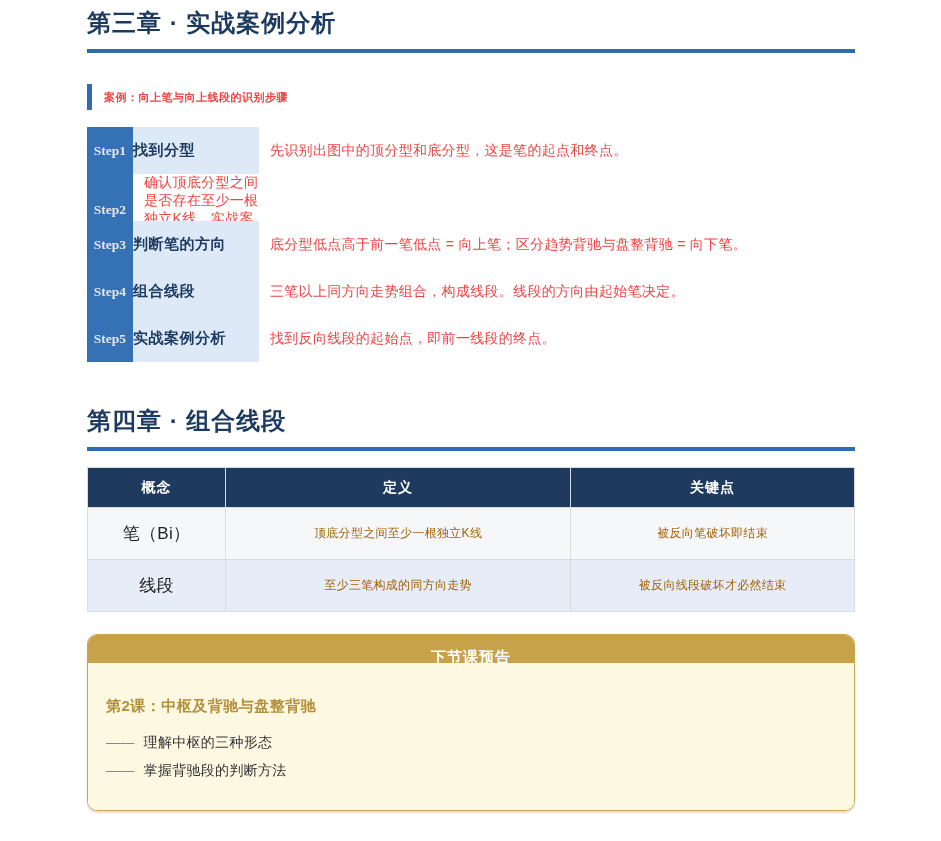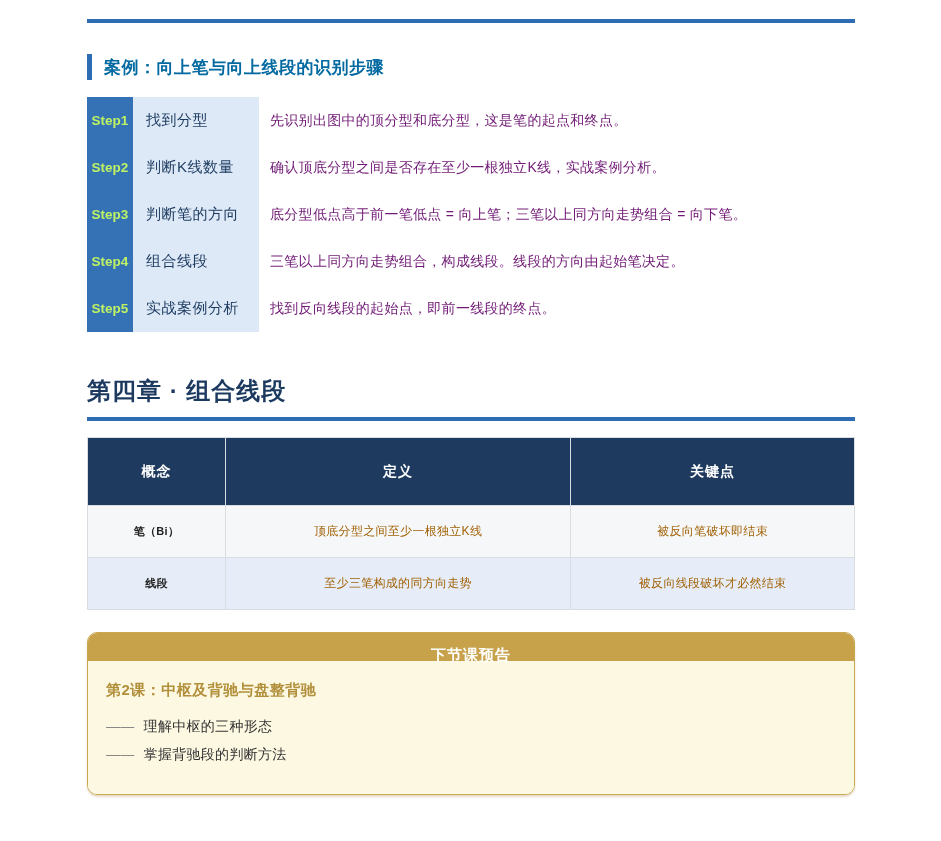--- a/index.html
+++ b/index.html
@@ -35,55 +35,55 @@
     align-items: center;
   }
   .accent-bar {
     width: 5px;
     height: 26px;
     background: #2e6db4;
     margin-right: 12px;
     flex: none;
   }
   .case-title {
-    font-size: 17px;
-    font-weight: bold;
-    color: #0369a1;
+    font-size: 11px;
+    font-weight: bold;
+    color: #ef4444;
     letter-spacing: 0.5px;
   }
 
   
   .steps { margin-top: 17px; }
   .step-row {
     display: grid;
     grid-template-columns: 46px 126px 1fr;
     height: 47px;
   }
   .step-badge {
     background: #3572b5;
-    color: #bef264;
+    color: #e5e5e5;
     font-weight: bold;
     font-size: 13.5px;
     display: flex;
     align-items: center;
     justify-content: center;
+    font-family: Liberation Serif, serif;
   }
   .step-name {
     background: #dde9f7;
     color: #1c3a5f;
-    font-weight: normal;
+    font-weight: bold;
     font-size: 15px;
     display: flex;
     align-items: center;
-    padding-left: 13px;
     letter-spacing: 0.5px;
   }
   .step-desc {
     background: #ffffff;
-    color: #701a75;
+    color: #ef4444;
     font-size: 14px;
     display: flex;
     align-items: center;
     padding-left: 11px;
     letter-spacing: 0.3px;
   }
 
   
   .chapter4 { margin-top: 44px; }
 
@@ -93,39 +93,39 @@
     width: 100%;
     border-collapse: collapse;
     border: 1px solid #c3cad2;
     table-layout: fixed;
   }
   .summary th {
     background: #1e3a5f;
     color: #ffffff;
     font-size: 14px;
     font-weight: bold;
-    height: 68px;
+    height: 40px;
     text-align: center;
     border: 1px solid #d9dde2;
     letter-spacing: 1px;
   }
   .summary td {
     height: 52px;
     text-align: center;
     font-size: 12px;
     color: #a16207;
     border: 1px solid #d9dde2;
     letter-spacing: 0.3px;
   }
   .summary .col-concept { width: 18%; }
   .summary .col-def     { width: 45%; }
   .summary .col-key     { width: 37%; }
   .summary tr.row-a td { background: #f6f7f8; }
   .summary tr.row-b td { background: #e7edf8; }
-  .summary td.concept { font-weight: bold; font-size: 11px; color: #222; }
+  .summary td.concept { font-weight: normal; font-size: 17px; color: #222; }
 
   
   .preview {
     margin-top: 22px;
     border: 1px solid #c9a850;
     border-radius: 10px;
     overflow: hidden;
     box-shadow: 0 2px 2px rgba(150, 120, 40, 0.25);
   }
   .preview-banner {
@@ -141,60 +141,61 @@
   .preview-body {
     background: #fdf8e2;
     padding: 20px 18px 26px 18px;
   }
   .lesson-title {
     color: #b2903b;
     font-size: 15px;
     font-weight: bold;
     margin-bottom: 12px;
     letter-spacing: 0.5px;
+    margin-top: 14px;
   }
   .preview-item {
     font-size: 14px;
     color: #333;
     line-height: 28px;
     letter-spacing: 0.3px;
   }
   .preview-item .dash {
     color: #888;
     margin-right: 9px;
   }
 </style>
 </head>
 <body>
 
 <div class="page">
 
   <section>
+    <h1 class="chapter-title">第三章 · 实战案例分析</h1>
     <div class="rule"></div>
 
     <div class="case-heading">
       <span class="accent-bar"></span>
       <h2 class="case-title">案例：向上笔与向上线段的识别步骤</h2>
     </div>
 
     <div class="steps">
       <div class="step-row">
         <div class="step-badge">Step1</div>
         <div class="step-name">找到分型</div>
         <div class="step-desc">先识别出图中的顶分型和底分型，这是笔的起点和终点。</div>
       </div>
       <div class="step-row">
         <div class="step-badge">Step2</div>
-        <div class="step-name">判断K线数量</div>
         <div class="step-desc">确认顶底分型之间是否存在至少一根独立K线，实战案例分析。</div>
       </div>
       <div class="step-row">
         <div class="step-badge">Step3</div>
         <div class="step-name">判断笔的方向</div>
-        <div class="step-desc">底分型低点高于前一笔低点 = 向上笔；三笔以上同方向走势组合 = 向下笔。</div>
+        <div class="step-desc">底分型低点高于前一笔低点 = 向上笔；区分趋势背驰与盘整背驰 = 向下笔。</div>
       </div>
       <div class="step-row">
         <div class="step-badge">Step4</div>
         <div class="step-name">组合线段</div>
         <div class="step-desc">三笔以上同方向走势组合，构成线段。线段的方向由起始笔决定。</div>
       </div>
       <div class="step-row">
         <div class="step-badge">Step5</div>
         <div class="step-name">实战案例分析</div>
         <div class="step-desc">找到反向线段的起始点，即前一线段的终点。</div>

